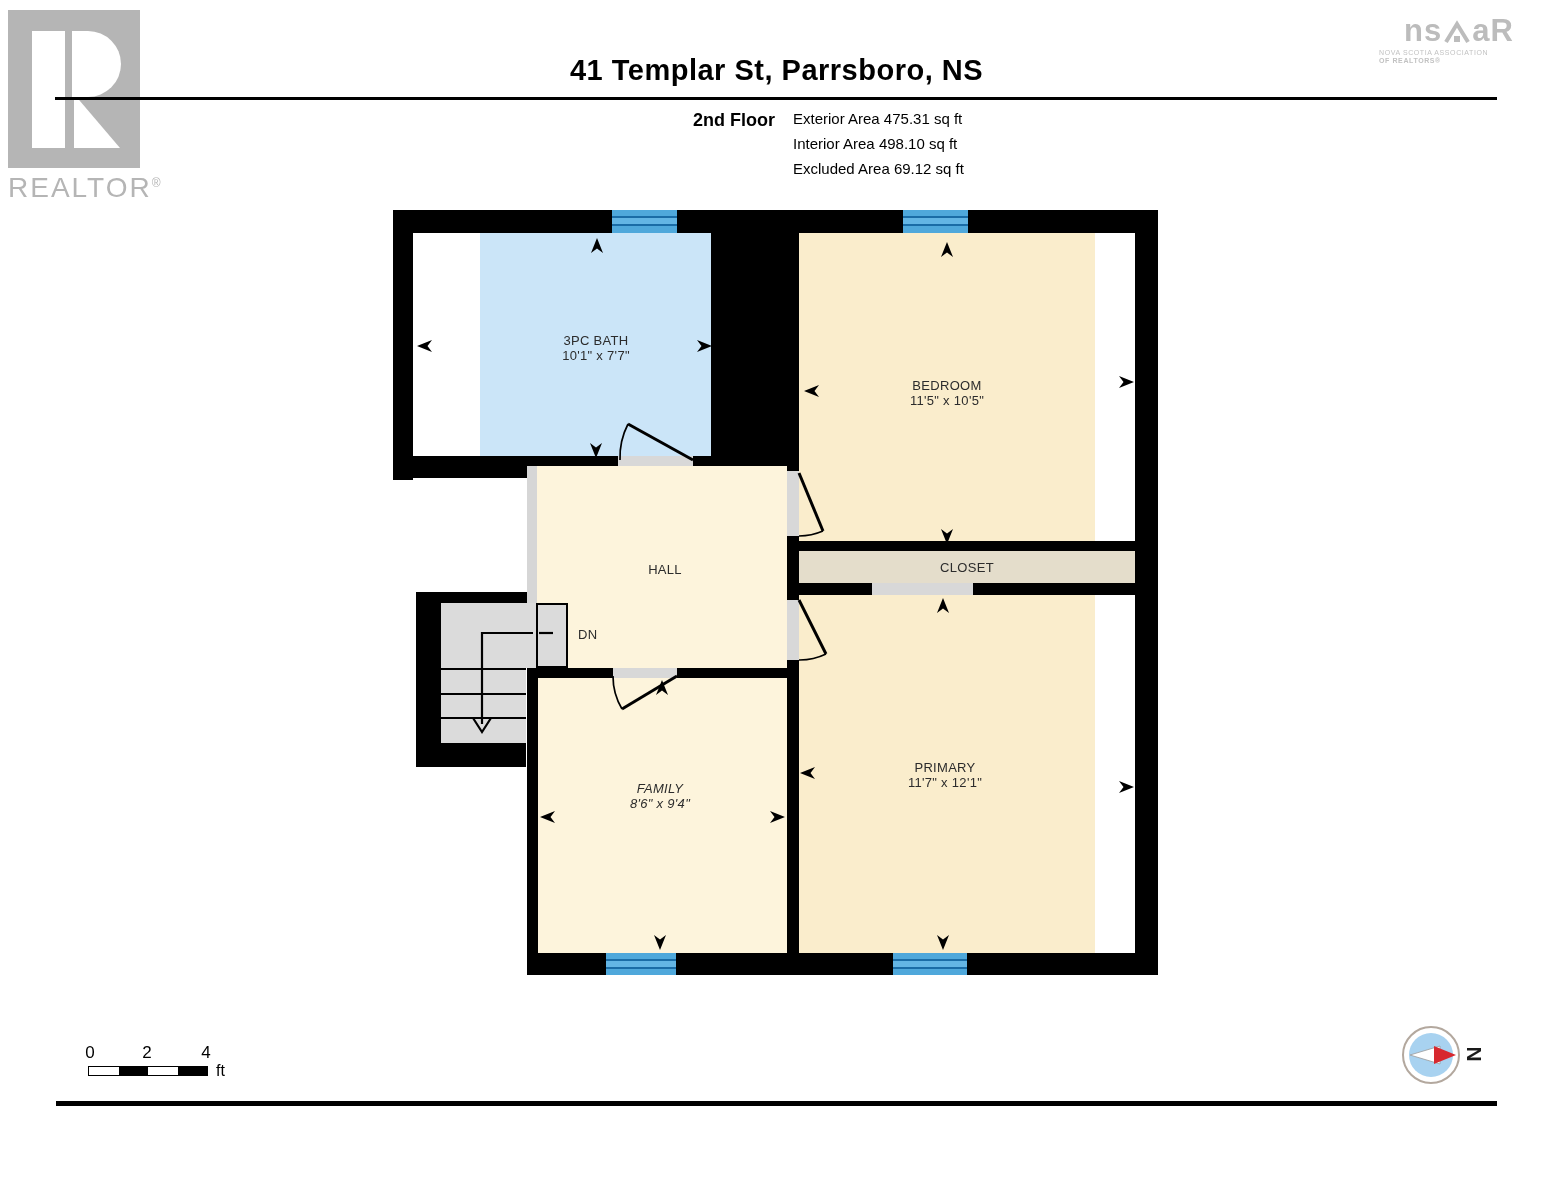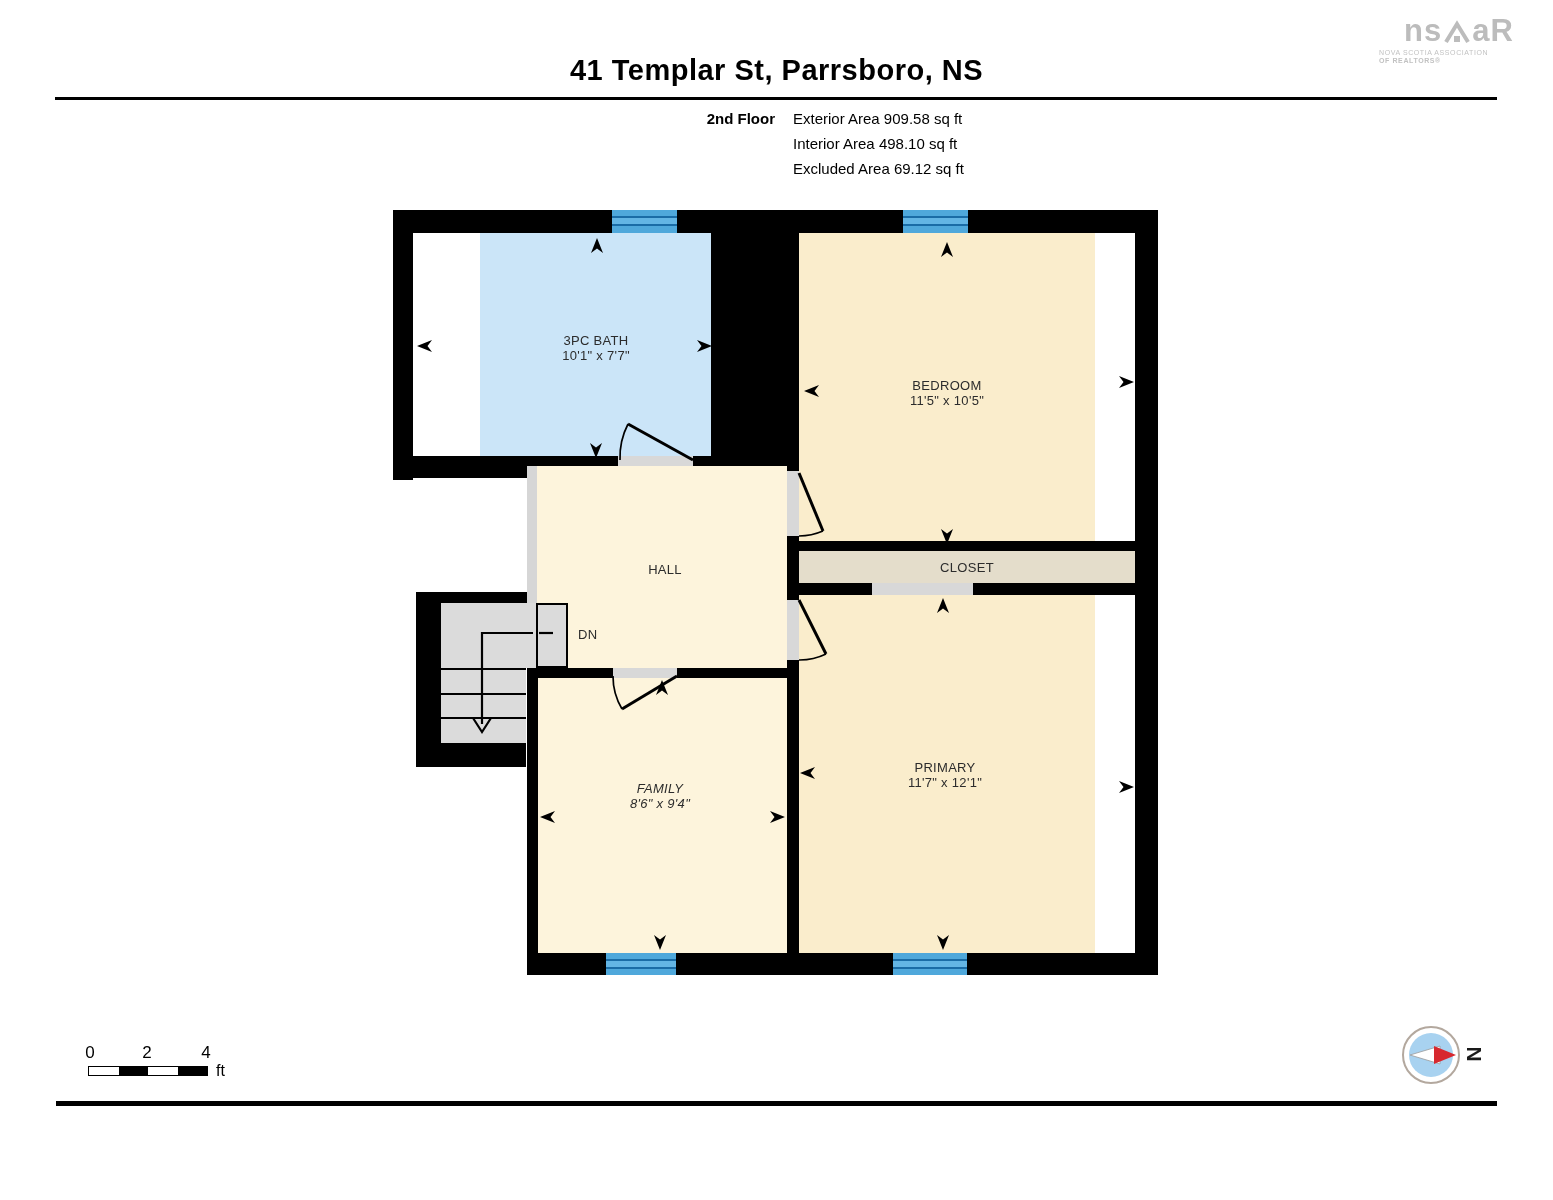--- a/index.html
+++ b/index.html
@@ -9,21 +9,21 @@
     font-family:"Liberation Sans", sans-serif; color:#000; overflow:hidden;
   }
   .abs { position:absolute; }
 
   
   .title {
     position:absolute; left:0; top:54px; width:1553px; text-align:center;
     font-size:29px; font-weight:bold; letter-spacing:0.5px;
   }
   .title-divider { position:absolute; left:55px; top:97px; width:1442px; height:3px; background:#000; z-index:5; }
-  .floor-label { position:absolute; left:575px; top:110px; width:200px; text-align:right; font-size:15px; font-weight:bold; }
+  .floor-label { position:absolute; left:575px; top:110px; width:200px; text-align:right; font-size:18px; font-weight:bold; }
   .area-line { position:absolute; left:793px; width:300px; font-size:15px; }
 
   
   .realtor { position:absolute; left:8px; top:10px; width:200px; }
   .realtor-word { position:absolute; left:0px; top:162px; font-size:28px; letter-spacing:2px; color:#b5b5b5; font-weight:400; }
   .realtor-word sup { font-size:12px; }
 
   
   .nsar { position:absolute; right:14px; top:16px; width:160px; color:#bcbcbc; }
   .nsar-main { display:flex; align-items:flex-end; justify-content:center; gap:1px; font-size:31px; font-weight:bold; line-height:30px; letter-spacing:1px; }
@@ -65,26 +65,35 @@
   .compass-n { position:absolute; left:66px; top:18px; font-size:21px; font-weight:bold; color:#1a1a1a; transform:rotate(90deg); }
 
   .footer-divider { position:absolute; left:56px; top:1101px; width:1441px; height:5px; background:#000; }
   .disclaimer { position:absolute; left:59px; top:1113px; width:1460px; font-size:16px; color:#000; }
 </style>
 </head>
 <body>
 
 <div class="page">
 
+  <div class="realtor">
+    <svg width="132" height="158" viewBox="0 0 132 158">
+      <rect x="0" y="0" width="132" height="158" fill="#b5b5b5"></rect>
+      <rect x="24" y="21" width="33" height="117" fill="#ffffff"></rect>
+      <path d="M64,21 L80,21 A33,33 0 0 1 80,87 L64,87 Z" fill="#ffffff"></path>
+      <polygon points="66,84 112,138 66,138" fill="#ffffff"></polygon>
+    </svg>
+    <div class="realtor-word"><span>REALTOR</span><sup>®</sup></div>
+  </div>
 
   <div class="title">41 Templar St, Parrsboro, NS</div>
   <div class="title-divider"></div>
 
   <div class="floor-label">2nd Floor</div>
-  <div class="area-line" style="top:110px;">Exterior Area 909.58 sq ft</div>
+  <div class="area-line" style="top:110px;">Exterior Area 475.31 sq ft</div>
   <div class="area-line" style="top:135px;">Interior Area 498.10 sq ft</div>
   <div class="area-line" style="top:160px;">Excluded Area 69.12 sq ft</div>
 
   <div class="nsar">
     <div class="nsar-main">
       <span>ns</span>
       <svg width="28" height="30" viewBox="0 0 28 30">
         <path d="M3,26 L14,8 L25,26" stroke="#bcbcbc" stroke-width="4" fill="none"></path>
         <rect x="11" y="20" width="6" height="6" fill="#bcbcbc"></rect>
       </svg>

